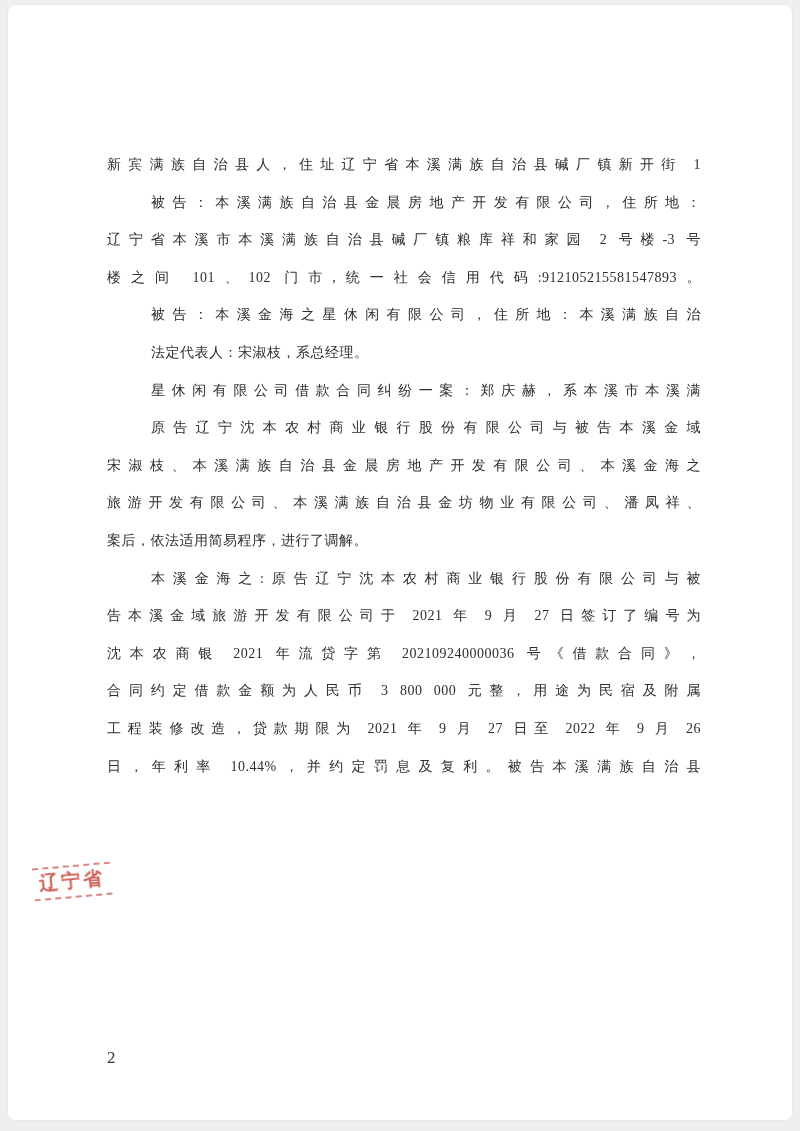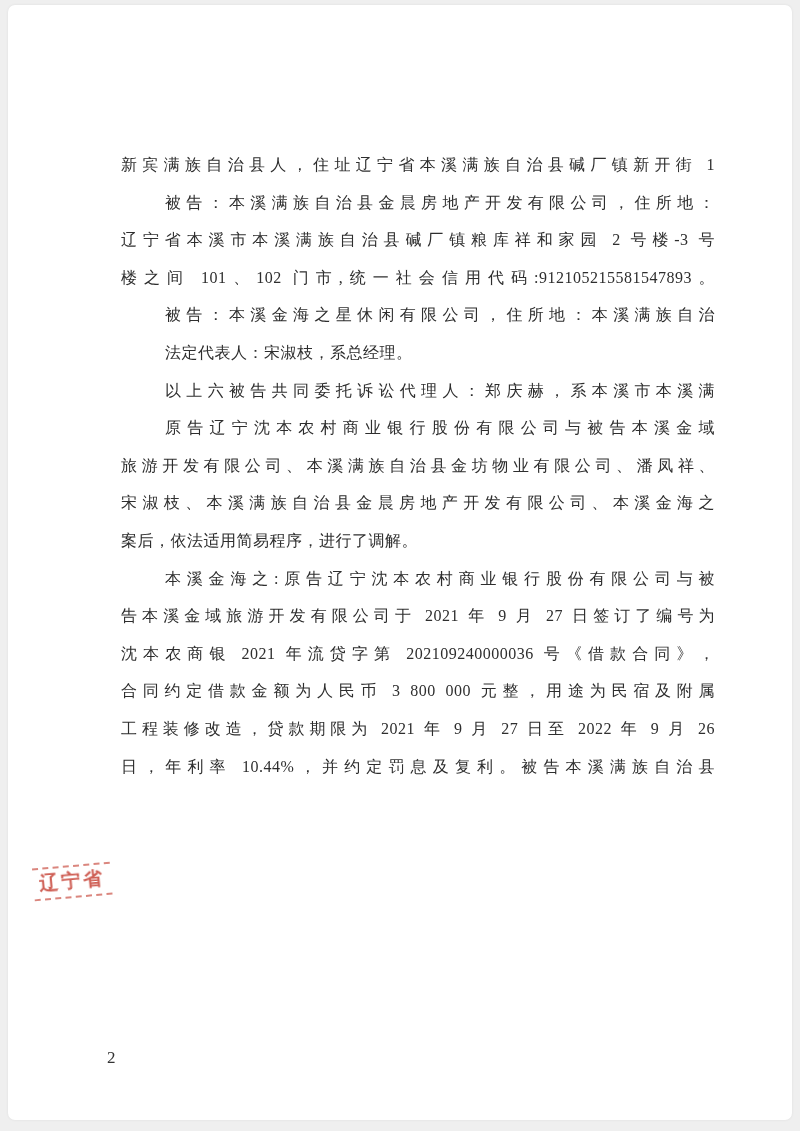--- a/index.html
+++ b/index.html
@@ -21,24 +21,24 @@
     left: 8px;
     top: 5px;
     width: 784px;
     height: 1115px;
     background: #ffffff;
     border-radius: 7px;
     box-shadow: 0 0 3px rgba(0,0,0,0.07);
   }
   .doc-text {
     position: absolute;
-    left: 113px;
+    left: 99px;
     top: 141px;
     width: 594px;
-    font-size: 16px;
+    font-size: 14px;
     line-height: 37.6px;
     color: #2e2e2e;
     letter-spacing: 0.5px;
   }
   .line {
     text-align: justify;
     text-align-last: left;
     white-space: normal;
   }
   .line.fill {
@@ -90,24 +90,24 @@
 <div class="stage">
   <div class="paper">
 
     <div class="doc-text">
       <div class="line fill">新宾满族自治县人，住址辽宁省本溪满族自治县碱厂镇新开街 1</div>
       <div class="line fill indent">被告：本溪满族自治县金晨房地产开发有限公司，住所地：</div>
       <div class="line fill">辽宁省本溪市本溪满族自治县碱厂镇粮库祥和家园 2 号楼-3 号</div>
       <div class="line fill">楼之间 101、102 门市,统一社会信用代码:912105215581547893。</div>
       <div class="line fill indent">被告：本溪金海之星休闲有限公司，住所地：本溪满族自治</div>
       <div class="line indent">法定代表人：宋淑枝，系总经理。</div>
-      <div class="line fill indent">以上六被告共同委托诉讼代理人：郑庆赫，系本溪市本溪满</div>
+      <div class="line fill indent">星休闲有限公司借款合同纠纷一案：郑庆赫，系本溪市本溪满</div>
       <div class="line fill indent">原告辽宁沈本农村商业银行股份有限公司与被告本溪金域</div>
+      <div class="line fill">宋淑枝、本溪满族自治县金晨房地产开发有限公司、本溪金海之</div>
       <div class="line fill">旅游开发有限公司、本溪满族自治县金坊物业有限公司、潘凤祥、</div>
-      <div class="line fill">宋淑枝、本溪满族自治县金晨房地产开发有限公司、本溪金海之</div>
       <div class="line">案后，依法适用简易程序，进行了调解。</div>
       <div class="line fill indent">本溪金海之:原告辽宁沈本农村商业银行股份有限公司与被</div>
       <div class="line fill">告本溪金域旅游开发有限公司于 2021 年 9 月 27 日签订了编号为</div>
       <div class="line fill">沈本农商银 2021 年流贷字第 202109240000036 号《借款合同》，</div>
       <div class="line fill">合同约定借款金额为人民币 3 800 000 元整，用途为民宿及附属</div>
       <div class="line fill">工程装修改造，贷款期限为 2021 年 9 月 27 日至 2022 年 9 月 26</div>
       <div class="line fill">日，年利率 10.44%，并约定罚息及复利。被告本溪满族自治县</div>
     </div>
 
     <div class="stamp">

